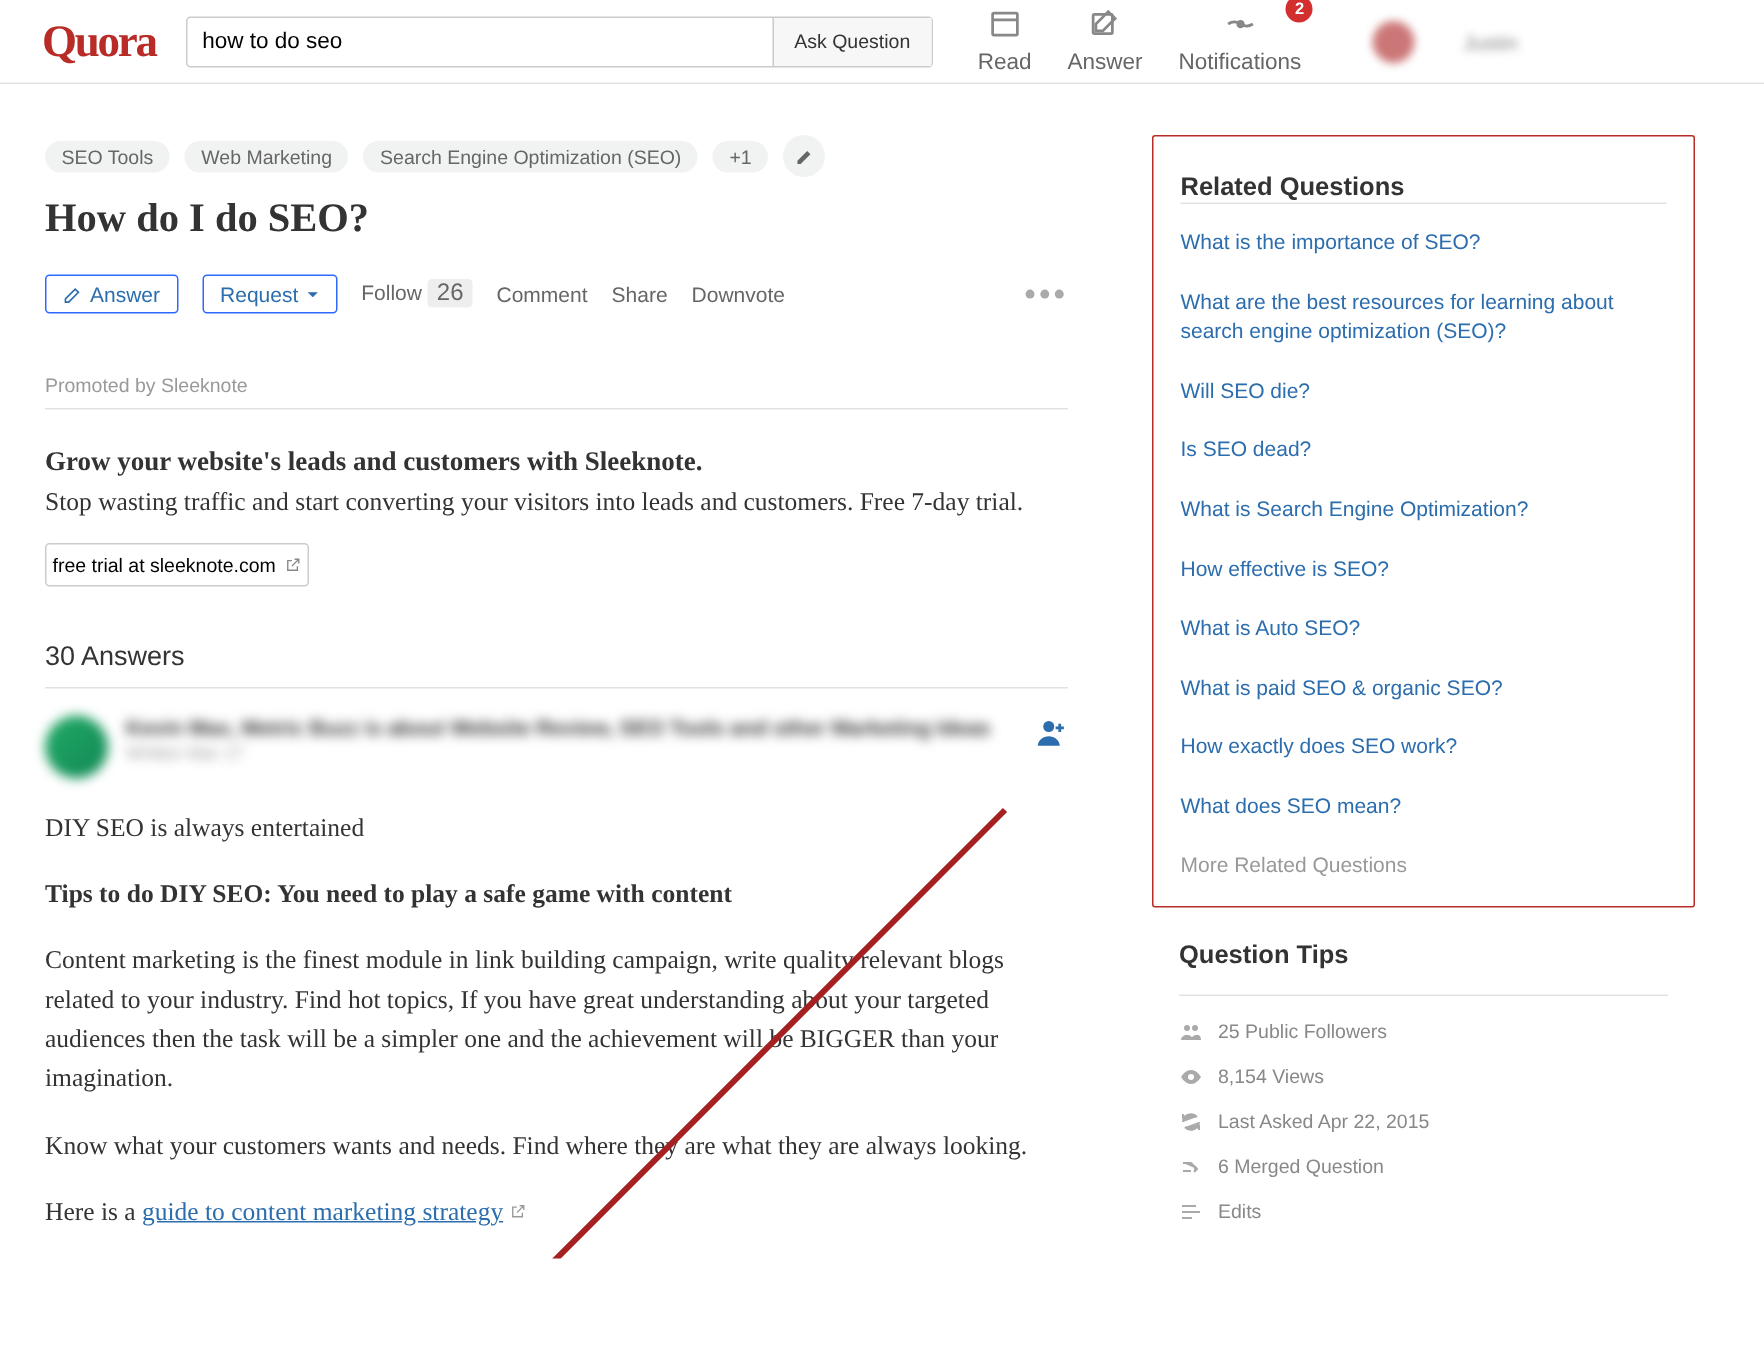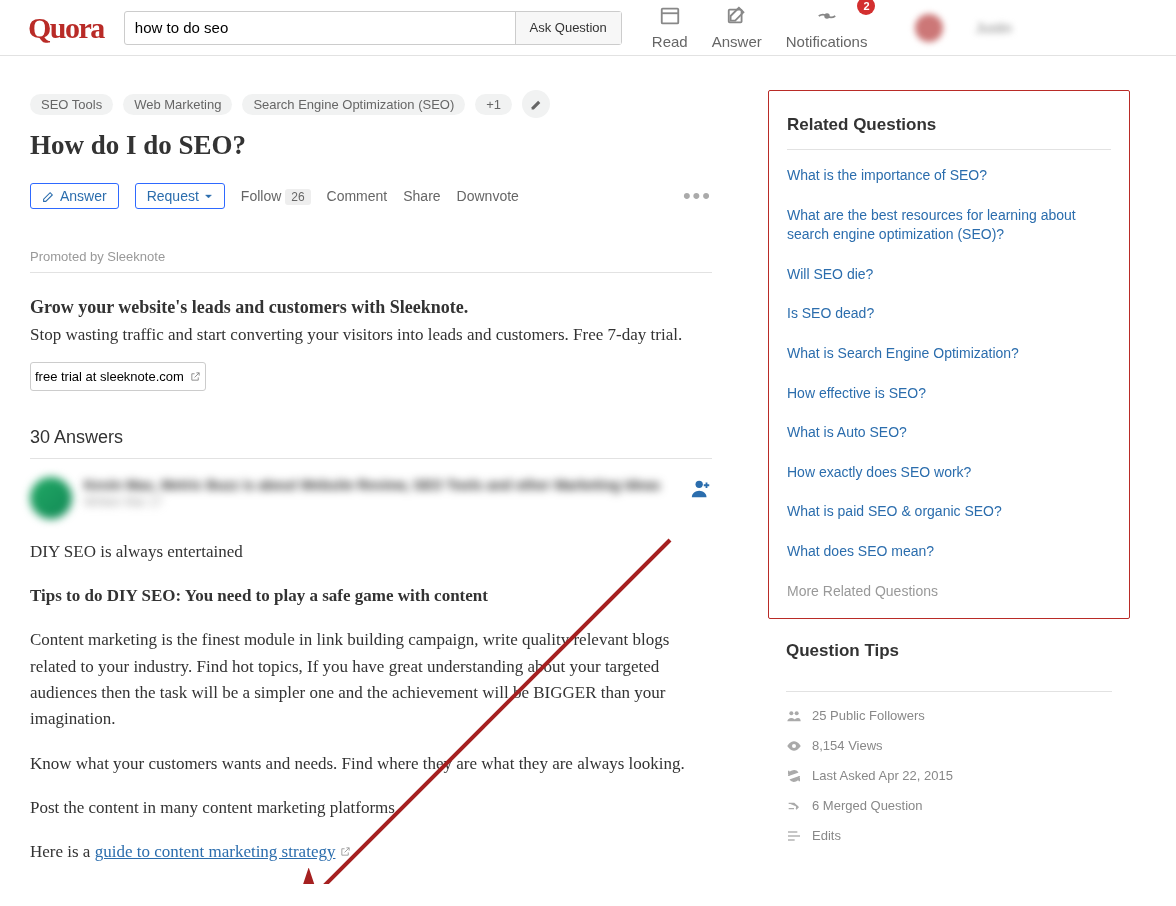--- a/index.html
+++ b/index.html
@@ -18,41 +18,41 @@
 .container { display:flex; padding:34px 20px 0 30px; gap:56px; }
 .main { width:682px; }
 .topic-row { display:flex; gap:10px; align-items:center; margin-bottom:12px; }
 .topic-pill { background:#f1f2f2; color:#666; padding:3px 11px; border-radius:20px; font-size:13px; cursor:pointer; }
 .topic-edit { width:28px; height:28px; border-radius:50%; background:#f1f2f2; display:flex; align-items:center; justify-content:center; cursor:pointer; }
 .question-title { font-family:Georgia,serif; font-weight:bold; font-size:27px; color:#333; margin-bottom:22px; }
 .action-row { display:flex; align-items:center; gap:16px; margin-bottom:20px; }
 .btn { border:1px solid #2e69ff; color:#2b6dad; background:#fff; padding:4px 11px; border-radius:3px; font-size:14px; cursor:pointer; display:flex; align-items:center; gap:5px; }
 .btn svg { stroke:#2b6dad; }
 .action-text { color:#666; font-size:14px; cursor:pointer; }
-.follow-count { background:#eee; padding:1px 6px; border-radius:3px; font-size:12px; color:#666; }
+.follow-count { background:#eee; padding:1px 6px; border-radius:3px; font-size:16px; color:#666; }
 .more-dots { margin-left:auto; color:#aaa; font-size:22px; letter-spacing:2px; cursor:pointer; }
 .promoted-row { color:#999; font-size:13px; border-bottom:1px solid #e2e2e2; padding-bottom:8px; display:flex; justify-content:space-between; margin-top:40px; }
 .promo-title { font-family:Georgia,serif; font-weight:bold; font-size:18px; margin-top:24px; color:#333; }
 .promo-desc { font-family:Georgia,serif; font-size:17px; color:#333; margin-top:4px; line-height:1.5; }
 .promo-btn { border:1px solid #ccc; border-radius:3px; padding:6px 4px; font-size:13px; color:#000000; background:#fff; display:inline-flex; align-items:center; gap:6px; margin-top:14px; cursor:pointer; }
 .answer-count { font-size:18px; color:#333; margin-top:36px; border-bottom:1px solid #e2e2e2; padding-bottom:10px; }
 .answer-head { display:flex; margin-top:18px; gap:12px; align-items:flex-start; }
 .answer-avatar { width:42px; height:42px; border-radius:50%; background:linear-gradient(135deg,#2a6,#185); filter:blur(4px); }
 .answer-author { flex:1; filter:blur(4px); }
 .answer-author-line { font-size:14px; color:#333; font-weight:bold; }
 .answer-date { font-size:12px; color:#999; margin-top:2px; }
 .follow-user-icon { color:#2b6dad; font-size:20px; cursor:pointer; }
 .answer-body { font-family:Georgia,serif; font-size:17px; color:#333; line-height:1.55; margin-top:20px; }
 .answer-body p { margin-bottom:18px; }
 .answer-body strong { font-weight:bold; }
 .answer-body a { color:#2b6dad; text-decoration:underline; }
 .ext-link-icon { color:#999; font-size:12px; }
 .sidebar { width:362px; }
 .related-box { border:1px solid #b92b27; border-radius:2px; padding:24px 18px 18px; }
-.sidebar-title { font-size:17px; font-weight:600; color:#333; border-bottom:1px solid #e2e2e2; padding-bottom:14px; margin-bottom:16px; }
+.sidebar-title { font-size:17px; font-weight:600; color:#333; border-bottom:1px solid #e2e2e2; margin-bottom:16px; }
 .related-link { color:#2b6dad; font-size:14px; display:block; margin-bottom:20px; cursor:pointer; line-height:1.4; }
 .more-related { color:#999; font-size:14px; cursor:pointer; }
 .stats-box { margin-top:22px; padding:0 18px; }
 .stat-row { display:flex; align-items:center; gap:10px; margin-bottom:14px; color:#888; font-size:13px; }
 .stat-row svg { fill:#aaa; }
 .arrow-annot { position:absolute; pointer-events:none; }
 </style>
 </head>
 <body>
 
@@ -154,21 +154,20 @@
             <path d="M18 6v6M15 9h6" stroke="#2b6dad" stroke-width="2"></path>
           </svg>
       </span>
     </div>
 
     <div class="answer-body">
       <p>DIY SEO is always entertained</p>
       <p><strong>Tips to do DIY SEO: You need to play a safe game with content</strong></p>
       <p>Content marketing is the finest module in link building campaign, write quality relevant blogs related to your industry. Find hot topics, If you have great understanding about your targeted audiences then the task will be a simpler one and the achievement will be BIGGER than your imagination.</p>
       <p>Know what your customers wants and needs. Find where they are what they are always looking.</p>
-      <p>Post the content in many content marketing platforms.</p>
       <p>
         <span>Here is a </span><a href="#">guide to content marketing strategy</a>
         <span class="ext-link-icon">
           <svg width="11" height="11" viewBox="0 0 24 24" fill="none" stroke="#999" stroke-width="2">
               <path d="M14 4h6v6M20 4L10 14M18 14v6H4V6h6"></path>
             </svg>
         </span>
       </p>
     </div>
 
@@ -185,22 +184,22 @@
   <div class="sidebar">
     <div class="related-box">
       <div class="sidebar-title">Related Questions</div>
       <a class="related-link">What is the importance of SEO?</a>
       <a class="related-link">What are the best resources for learning about search engine optimization (SEO)?</a>
       <a class="related-link">Will SEO die?</a>
       <a class="related-link">Is SEO dead?</a>
       <a class="related-link">What is Search Engine Optimization?</a>
       <a class="related-link">How effective is SEO?</a>
       <a class="related-link">What is Auto SEO?</a>
+      <a class="related-link">What is paid SEO &amp; organic SEO?</a>
       <a class="related-link">How exactly does SEO work?</a>
-      <a class="related-link">What is paid SEO &amp; organic SEO?</a>
       <a class="related-link">What does SEO mean?</a>
       <span class="more-related">More Related Questions</span>
     </div>
 
     <div class="stats-box">
       <div class="sidebar-title" style="border:none;">Question Tips</div>
       <div style="border-top:1px solid #e2e2e2; margin-bottom:16px;"></div>
       <div class="stat-row">
         <svg width="16" height="16" viewBox="0 0 24 24">
             <circle cx="8" cy="8" r="3"></circle>

